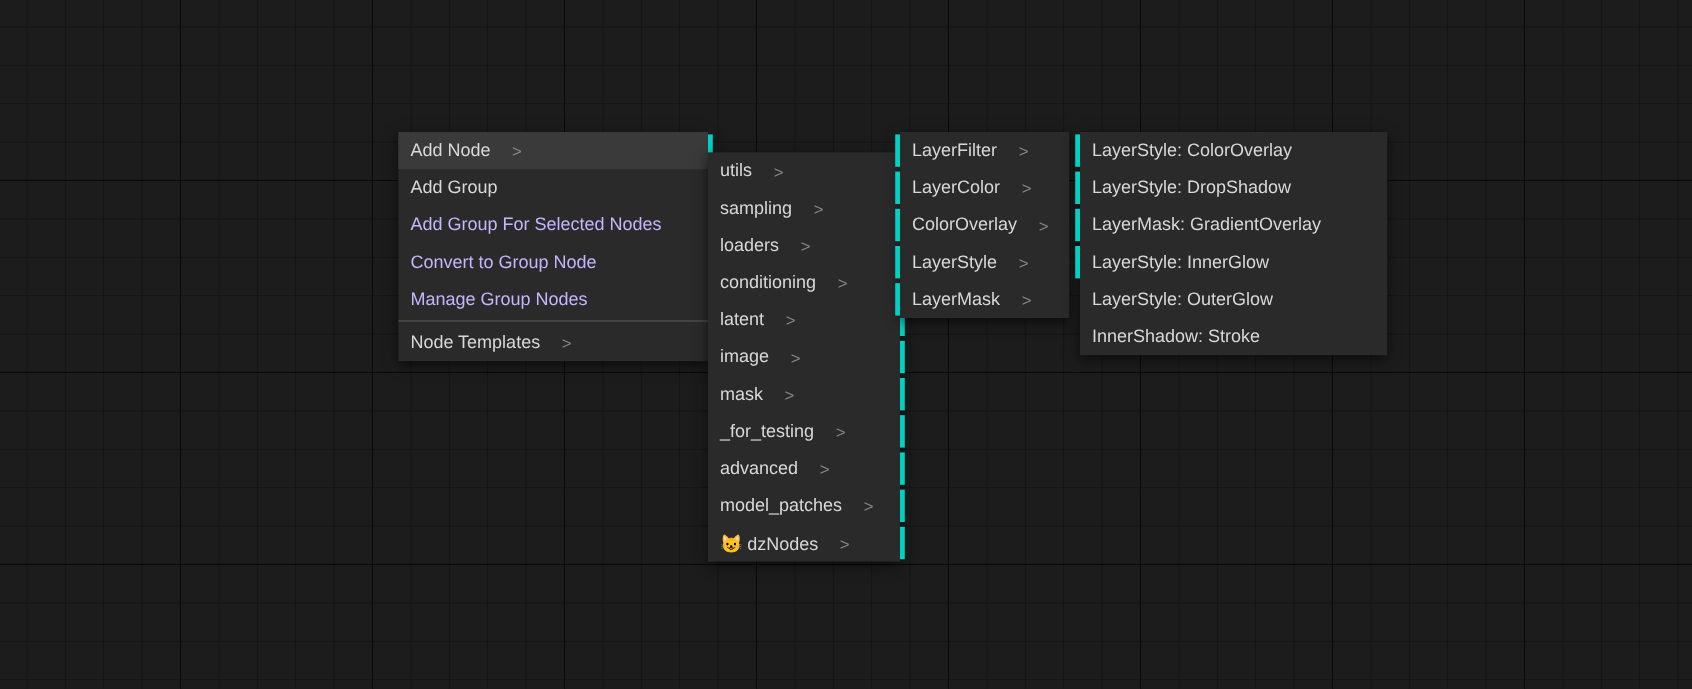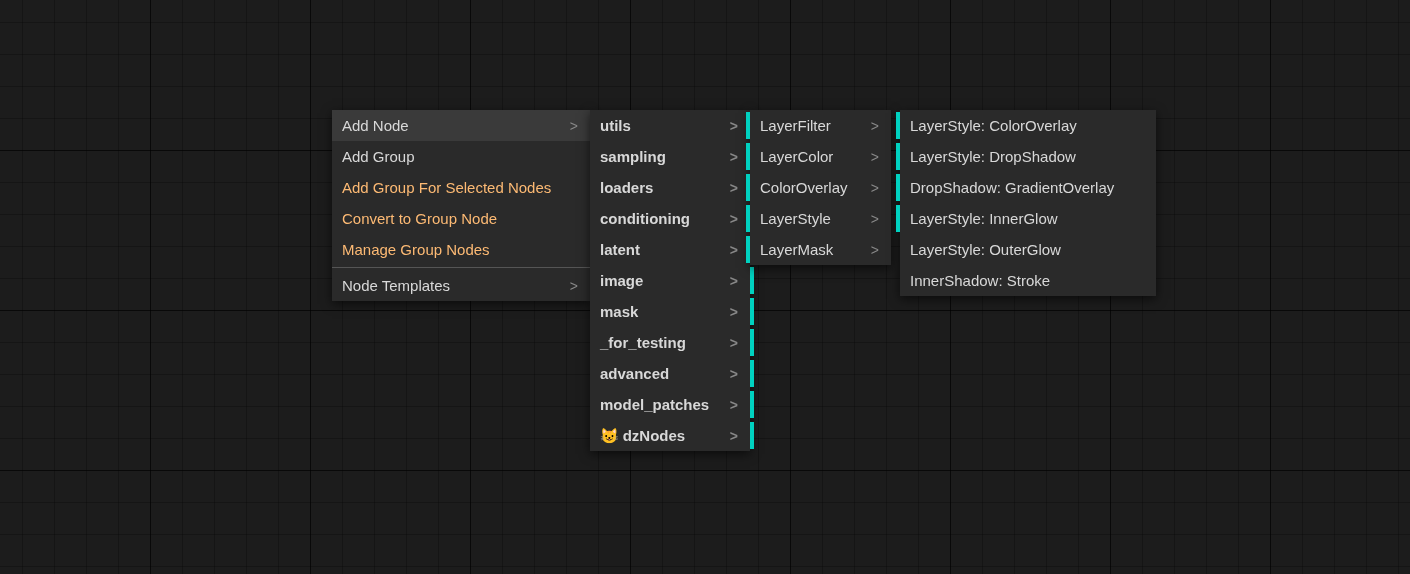--- a/index.html
+++ b/index.html
@@ -28,27 +28,26 @@
     position: absolute;
     background: #2a2a2a;
     box-shadow: 0 3px 10px rgba(0,0,0,0.6);
     font-size: 15px;
     color: #d8d8d8;
   }
   .menu-item {
     position: relative;
     display: flex;
     align-items: center;
-    justify-content: space-between;
     padding: 5px 12px 5px 10px;
     white-space: nowrap;
     cursor: default;
     min-height: 31px;
   }
-  .menu-item.disabled { color: #fdba74; }
+  .menu-item.disabled { color: #c4b5fd; }
   .menu-item.hover { background: #3a3a3a; }
   .sep {
     height: 1px;
     background: #555;
     margin: 2px 0;
   }
   .chev {
     margin-left: 18px;
     color: #888;
     font-size: 14px;
@@ -59,21 +58,21 @@
     top: 2px;
     bottom: 2px;
     width: 4px;
     background: #00d1c0;
   }
   .menu-item .accent-bar.right { right: -4px; }
   .menu-item .accent-bar.left  { left: -4px; }
 
   
   #menu-root  { left: 332px; top: 110px; width: 258px; }
-  #menu-cats  { left: 590px; top: 110px; width: 160px; font-weight: bold; }
+  #menu-cats  { left: 590px; top: 127px; width: 160px; }
   #menu-layer { left: 750px; top: 110px; width: 141px; }
   #menu-style { left: 900px; top: 110px; width: 256px; }
 
   .emoji { margin-right: 4px; }
 </style>
 </head>
 <body>
 
 <div class="canvas"></div>
 
@@ -193,21 +192,21 @@
   <div class="menu-item">
     <span class="accent-bar left"></span>
     <span>LayerStyle: ColorOverlay</span>
   </div>
   <div class="menu-item">
     <span class="accent-bar left"></span>
     <span>LayerStyle: DropShadow</span>
   </div>
   <div class="menu-item">
     <span class="accent-bar left"></span>
-    <span>DropShadow: GradientOverlay</span>
+    <span>LayerMask: GradientOverlay</span>
   </div>
   <div class="menu-item">
     <span class="accent-bar left"></span>
     <span>LayerStyle: InnerGlow</span>
   </div>
   <div class="menu-item">
     <span>LayerStyle: OuterGlow</span>
   </div>
   <div class="menu-item">
     <span>InnerShadow: Stroke</span>

